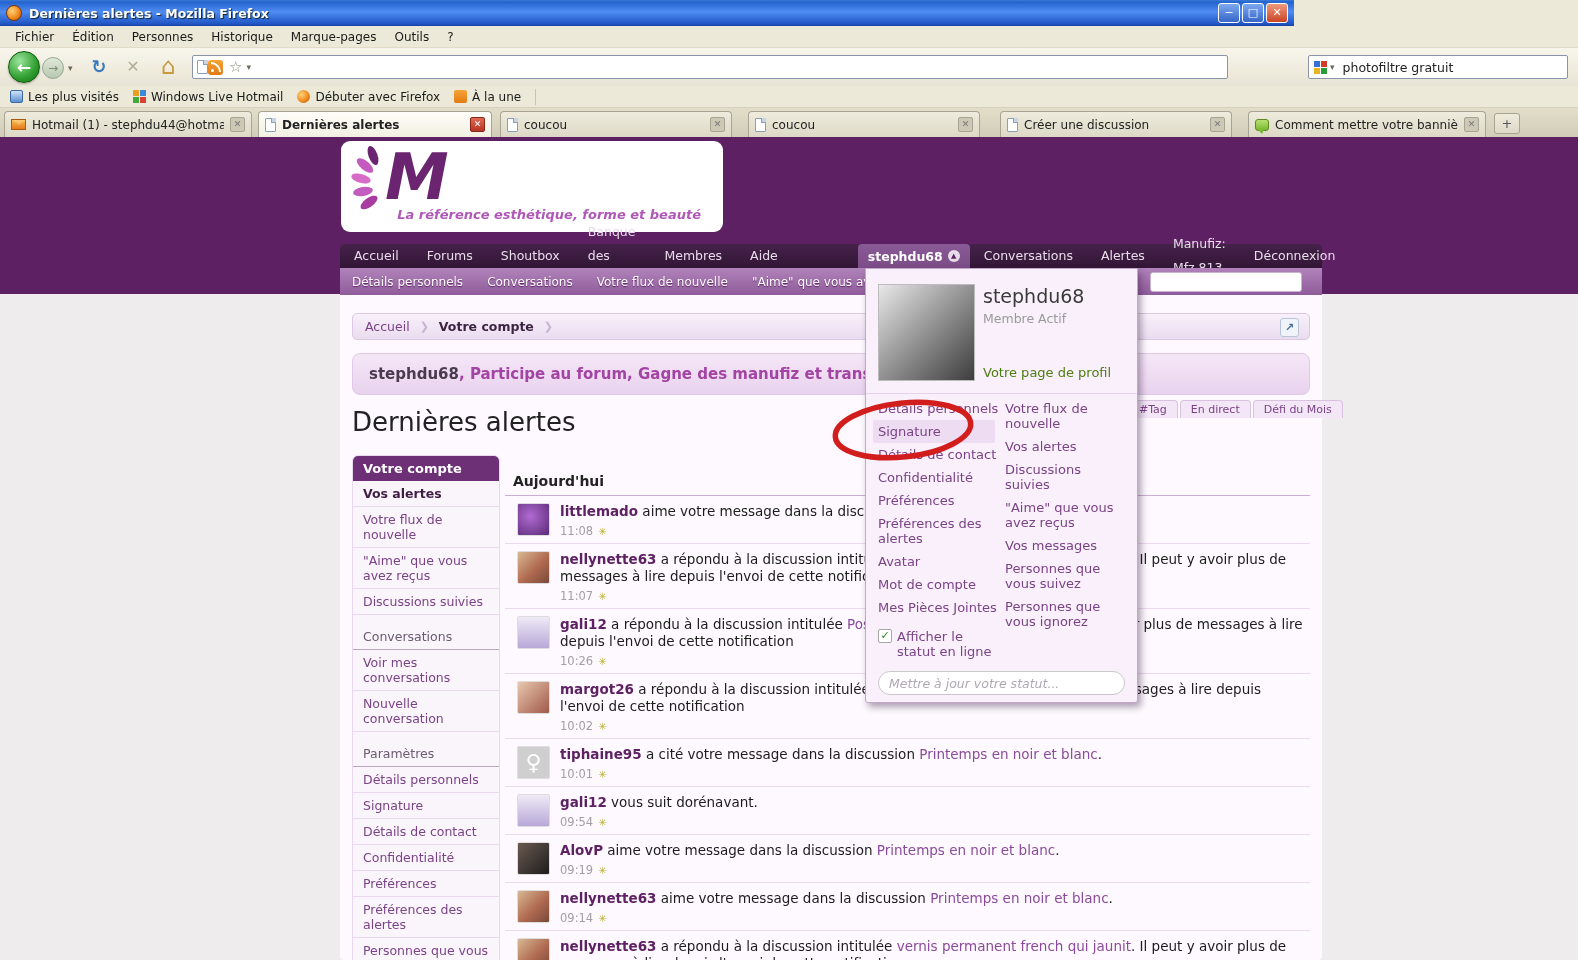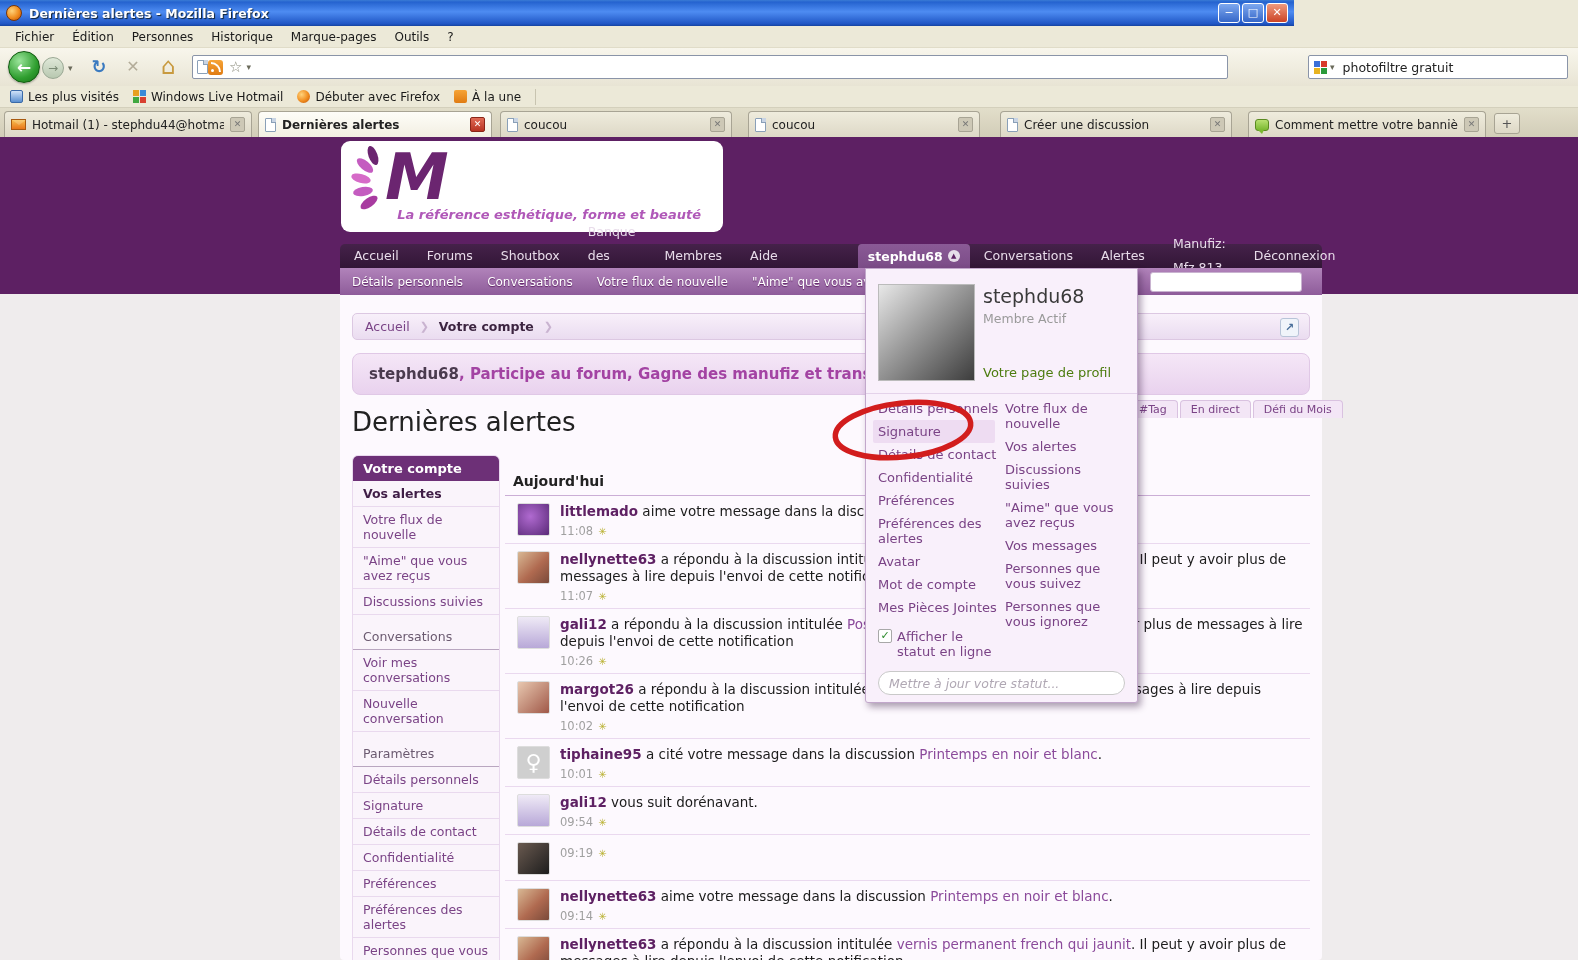--- a/index.html
+++ b/index.html
@@ -446,20 +446,21 @@
         <div class="a-meta">
             <span>09:54</span>
             <span class="flower-icon">✳</span>
           </div>
       </div>
     </div>
 
     <div class="a-item">
       <span class="av av7"></span>
       <div class="a-body">
+        <div class="a-text"><a class="a-user" href="#">AlovP</a><span> aime votre message dans la discussion </span><a class="a-link" href="#">Printemps en noir et blanc</a><span>.</span></div>
         <div class="a-meta">
             <span>09:19</span>
             <span class="flower-icon">✳</span>
           </div>
       </div>
     </div>
 
     <div class="a-item">
       <span class="av av2"></span>
       <div class="a-body">

